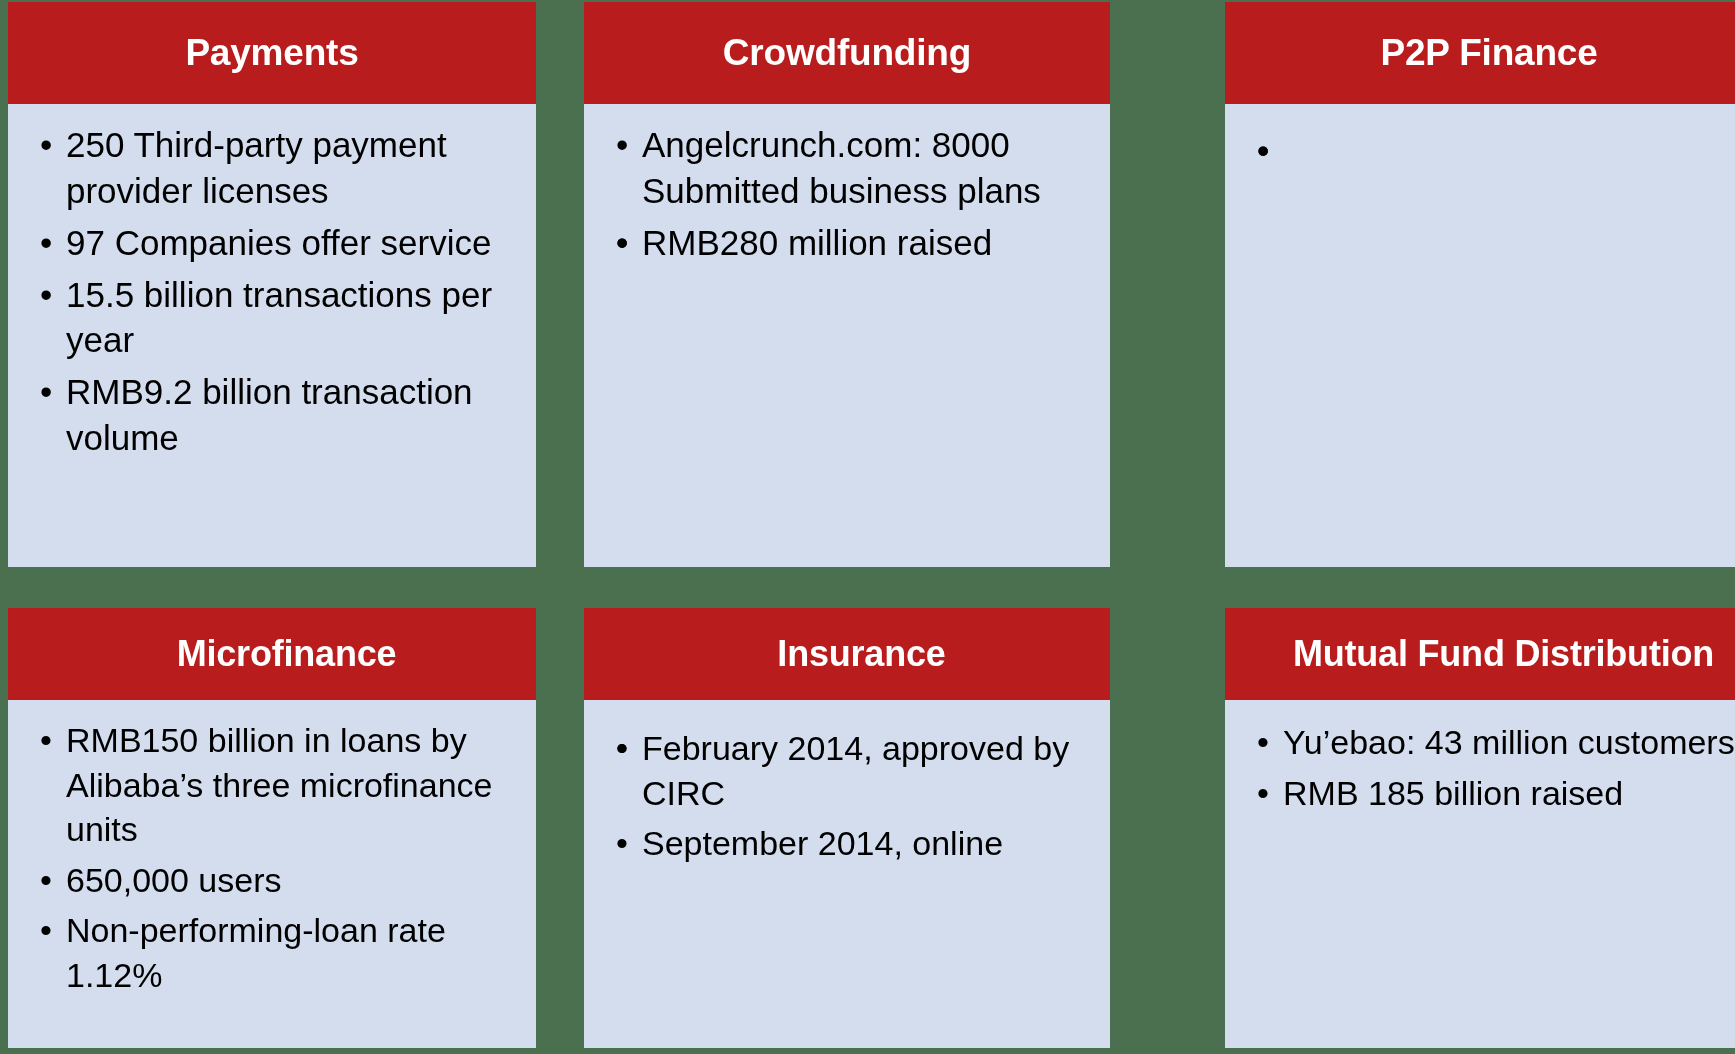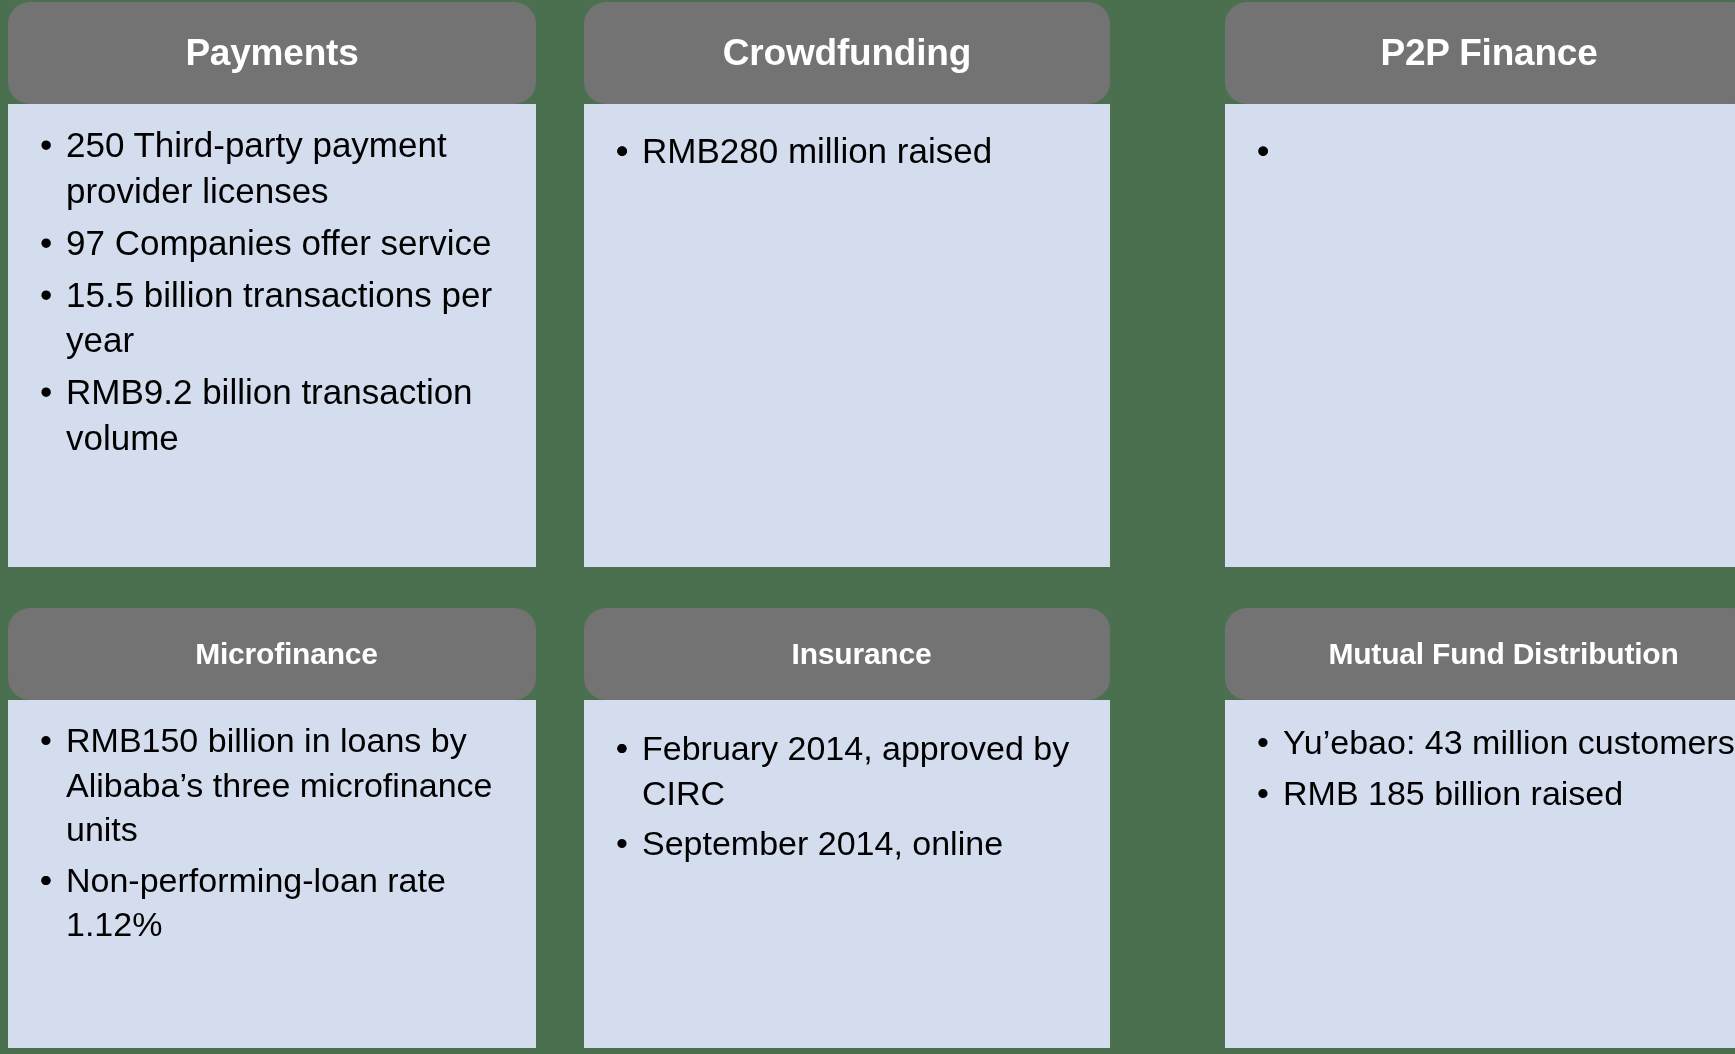--- a/index.html
+++ b/index.html
@@ -19,29 +19,28 @@
     height: 1054px;
     background: #4a7050;
   }
   .panel {
     position: absolute;
     display: flex;
     flex-direction: column;
     overflow: hidden;
   }
   .panel-header {
-    background: #737373;
+    background: #b91c1c;
     color: #ffffff;
     font-weight: bold;
     display: flex;
     align-items: center;
     justify-content: center;
     text-align: center;
     letter-spacing: -0.2px;
-    border-radius: 22px;
   }
   .panel-body {
     background: #d3ddee;
     flex: 1 1 auto;
     padding: 18px 14px 10px 14px;
     box-sizing: border-box;
   }
   ul.bullets {
     list-style: none;
     margin: 0;
@@ -61,21 +60,21 @@
     line-height: 1.31;
   }
 
   
   .r1 { top: 2px; height: 565px; }
   .r1 .panel-header { height: 102px; flex: 0 0 102px; font-size: 37px; }
   .r1 ul.bullets li { font-size: 35px; }
 
   
   .r2 { top: 608px; height: 440px; }
-  .r2 .panel-header { height: 92px; flex: 0 0 92px; font-size: 30px; padding-left: 29px; }
+  .r2 .panel-header { height: 92px; flex: 0 0 92px; font-size: 36px; padding-left: 29px; }
   .r2 ul.bullets li { font-size: 34px; }
 
   
   .c1 { left: 8px;    width: 528px; }
   .c2 { left: 584px;  width: 526px; }
   .c3 { left: 1207px; width: 528px; margin-left: 18px; }
 
   .r2.c2 .panel-body { padding-top: 20px; }
   .r2.c3 .panel-body { padding-top: 20px; }
   .r1.c3 .panel-body { padding-top: 18px; }
@@ -94,21 +93,21 @@
         <li><span class="dot">•</span><span>15.5 billion transactions per year</span></li>
         <li><span class="dot">•</span><span>RMB9.2 billion transaction volume</span></li>
       </ul>
     </div>
   </section>
 
   <section class="panel r1 c2">
     <div class="panel-header">Crowdfunding</div>
     <div class="panel-body">
       <ul class="bullets">
-        <li><span class="dot">•</span></li>
+        <li><span class="dot">•</span><span>Angelcrunch.com: 8000 Submitted business plans</span></li>
         <li><span class="dot">•</span></li>
         <li><span class="dot">•</span><span>RMB280 million raised</span></li>
       </ul>
     </div>
   </section>
 
   <section class="panel r1 c3">
     <div class="panel-header">P2P Finance</div>
     <div class="panel-body">
       <ul class="bullets">
@@ -116,21 +115,21 @@
         <li><span class="dot">•</span></li>
       </ul>
     </div>
   </section>
 
   <section class="panel r2 c1">
     <div class="panel-header">Microfinance</div>
     <div class="panel-body">
       <ul class="bullets">
         <li><span class="dot">•</span><span>RMB150 billion in loans by Alibaba’s three microfinance units</span></li>
-        <li><span class="dot">•</span></li>
+        <li><span class="dot">•</span><span>650,000 users</span></li>
         <li><span class="dot">•</span><span>Non-performing-loan rate 1.12%</span></li>
       </ul>
     </div>
   </section>
 
   <section class="panel r2 c2">
     <div class="panel-header">Insurance</div>
     <div class="panel-body">
       <ul class="bullets">
         <li><span class="dot">•</span></li>

